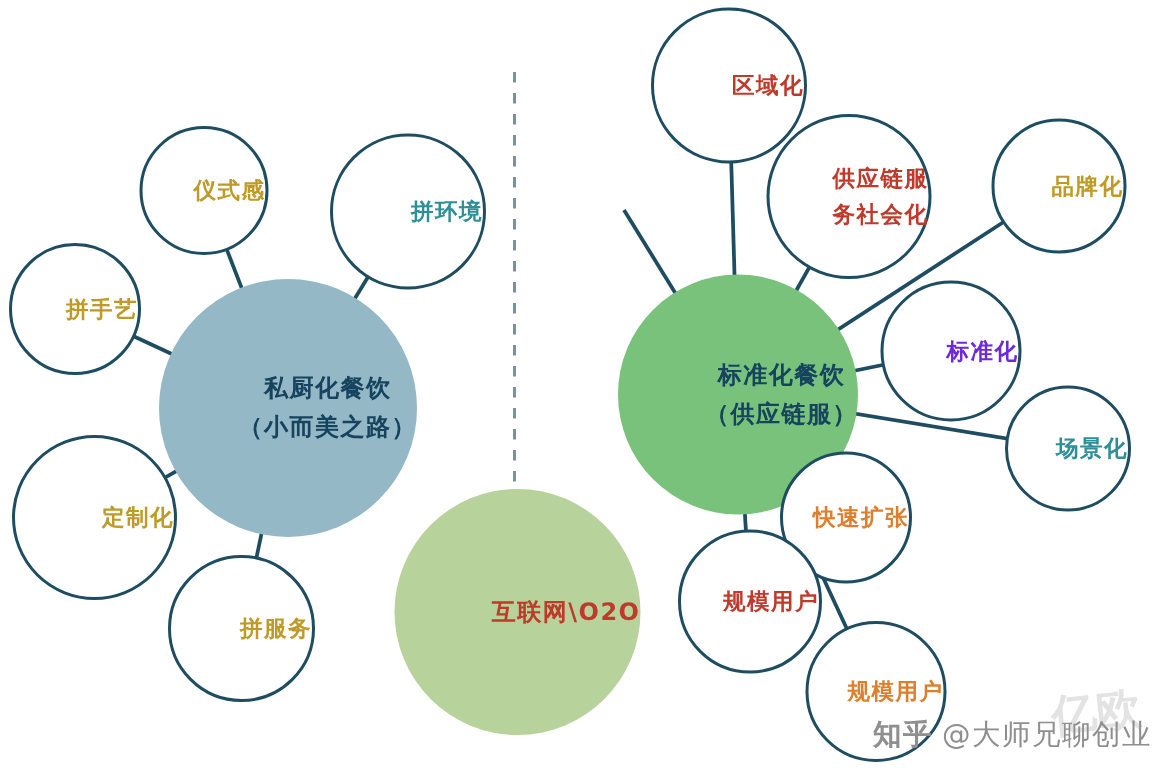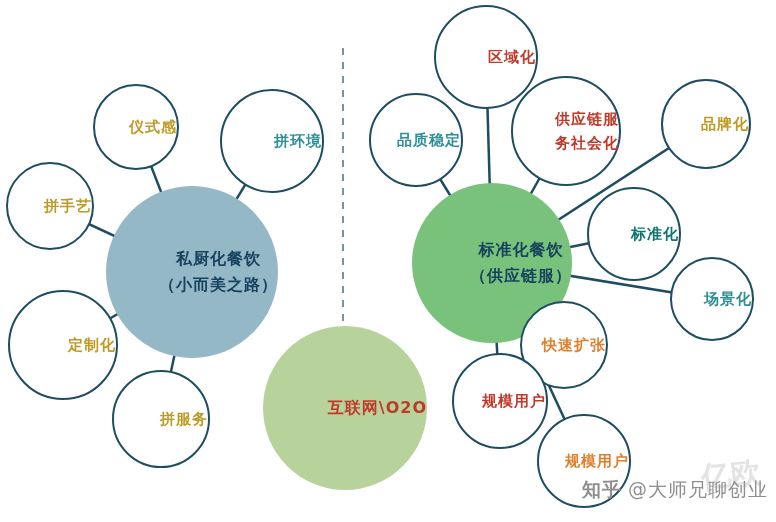--- a/index.html
+++ b/index.html
@@ -68,32 +68,29 @@
   </div>
 
   <div class="node main" style="left: 412px; top: 183px; width: 160px; height: 160px; background: rgb(121, 194, 123);">
     <span class="lbl" style="color: rgb(22, 67, 94);">标准化餐饮
 （供应链服）</span>
   </div>
 
   <div class="node sat" style="left:434px;top:5px;width:104px;height:104px">
     <span class="lbl" style="color: rgb(191, 58, 43);">区域化</span>
   </div>
-  <div class="node sat" style="left:369px;top:93px;width:94px;height:94px">
-    <span class="lbl" style="color: rgb(46, 143, 150);">品质稳定</span>
-  </div>
   <div class="node sat" style="left:511px;top:76px;width:110px;height:110px">
     <span class="lbl" style="color: rgb(191, 58, 43);">供应链服
 务社会化</span>
   </div>
   <div class="node sat" style="left:661px;top:79px;width:90px;height:90px">
     <span class="lbl" style="color: rgb(191, 154, 38);">品牌化</span>
   </div>
   <div class="node sat" style="left:587px;top:187px;width:94px;height:94px">
-    <span class="lbl" style="color: #0f766e;">标准化</span>
+    <span class="lbl" style="color: #6d28d9;">标准化</span>
   </div>
   <div class="node sat" style="left:670px;top:257px;width:84px;height:84px">
     <span class="lbl" style="color: rgb(46, 143, 150);">场景化</span>
   </div>
   <div class="node sat" style="left:520px;top:301px;width:88px;height:88px">
     <span class="lbl" style="color: rgb(221, 127, 44);">快速扩张</span>
   </div>
   <div class="node sat" style="left:452px;top:353px;width:96px;height:96px">
     <span class="lbl" style="color: rgb(191, 58, 43);">规模用户</span>
   </div>

